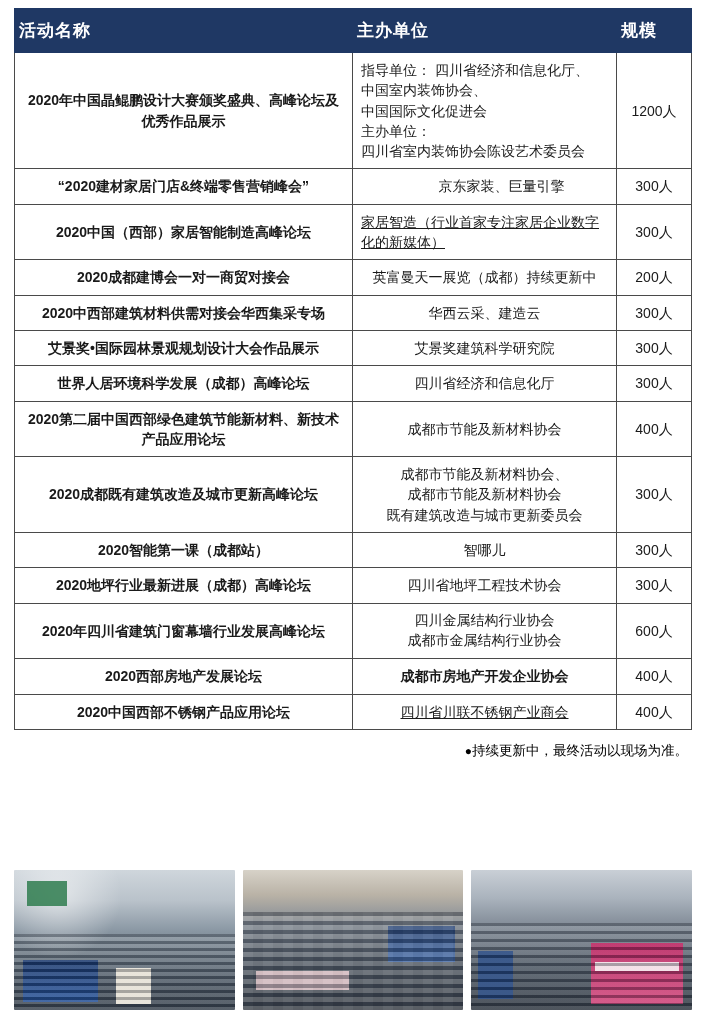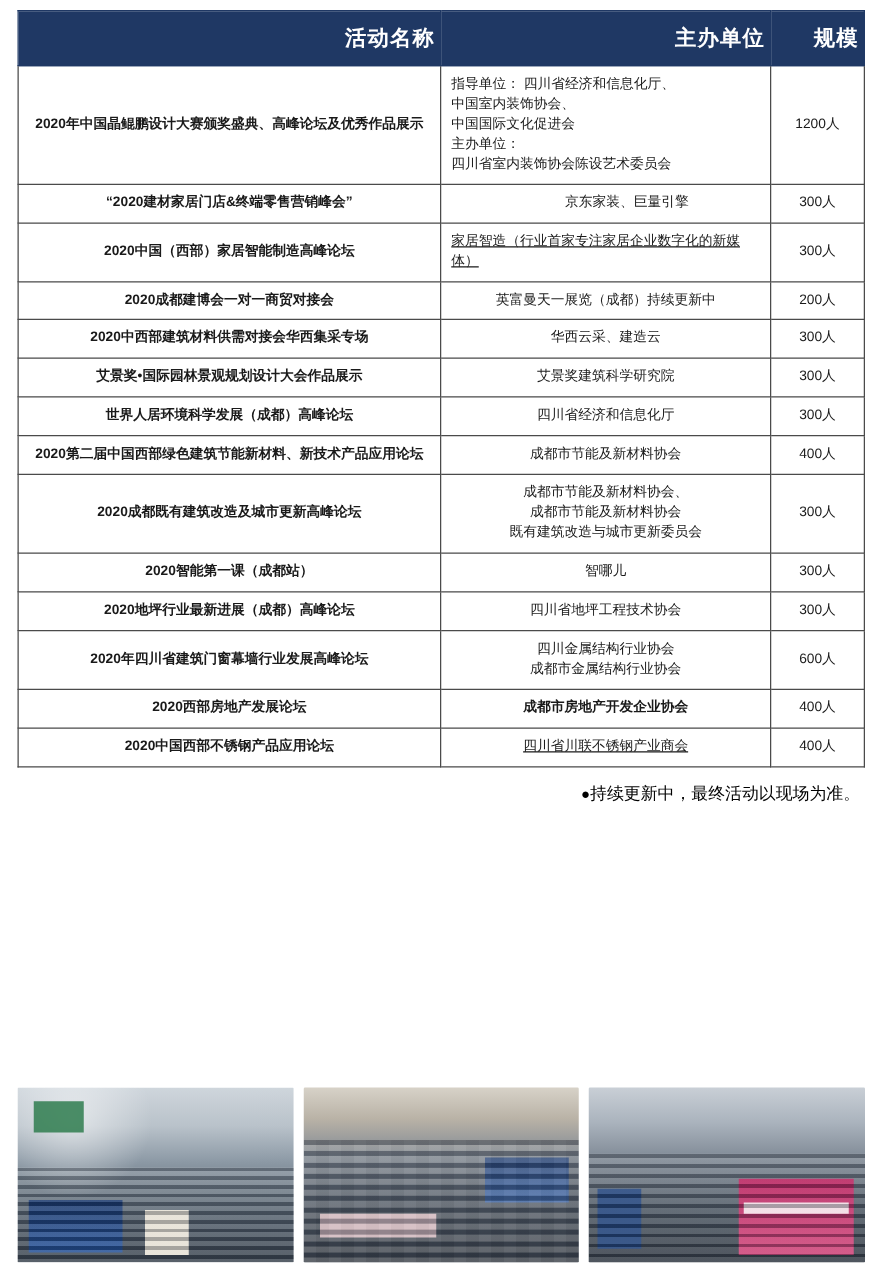--- a/index.html
+++ b/index.html
@@ -32,30 +32,30 @@
   table.schedule col.c3 { width: 75px; }
 
   table.schedule th {
     background: #1f3864;
     color: #ffffff;
     font-size: 17px;
     font-weight: bold;
     letter-spacing: 1px;
     padding: 10px 4px;
     border: 1px solid #1f3864;
-    text-align: right;
+    text-align: left;
     vertical-align: middle;
   }
   table.schedule td {
     border: 1px solid #4a4a4a;
     text-align: center;
     vertical-align: middle;
     padding: 7px 6px;
     line-height: 1.45;
-    font-size: 11px;
+    font-size: 14px;
   }
   td.name {
     font-weight: bold;
     font-size: 13.4px;
   }
   td.org {
     font-weight: normal;
     font-size: 13px;
   }
   td.org.left {
@@ -279,21 +279,21 @@
           <td class="org" style="white-space: pre-line;">智哪儿</td>
           <td class="scale">300人</td>
         </tr>
         <tr>
           <td class="name">2020地坪行业最新进展（成都）高峰论坛</td>
           <td class="org" style="white-space: pre-line;">四川省地坪工程技术协会</td>
           <td class="scale">300人</td>
         </tr>
         <tr>
           <td class="name">2020年四川省建筑门窗幕墙行业发展高峰论坛</td>
-          <td class="org" style="white-space: pre-line;">四川金属结构行业协会
+          <td class="org" style="white-space: pre-line; font-family: Liberation Serif, serif;">四川金属结构行业协会
 成都市金属结构行业协会</td>
           <td class="scale">600人</td>
         </tr>
         <tr>
           <td class="name">2020西部房地产发展论坛</td>
           <td class="org" style="white-space: pre-line; font-weight: bold;">成都市房地产开发企业协会</td>
           <td class="scale">400人</td>
         </tr>
         <tr>
           <td class="name">2020中国西部不锈钢产品应用论坛</td>

